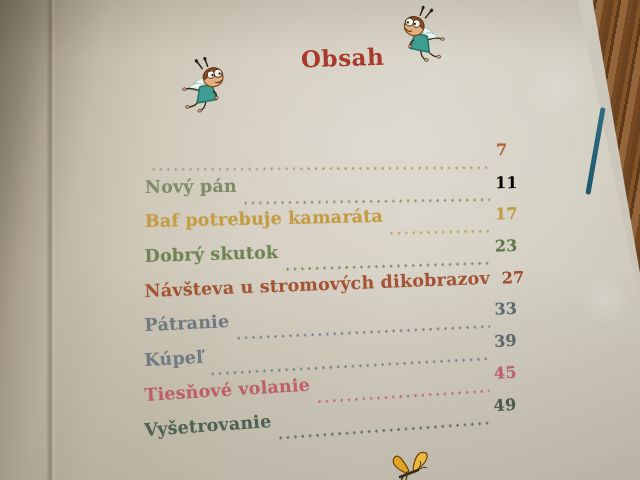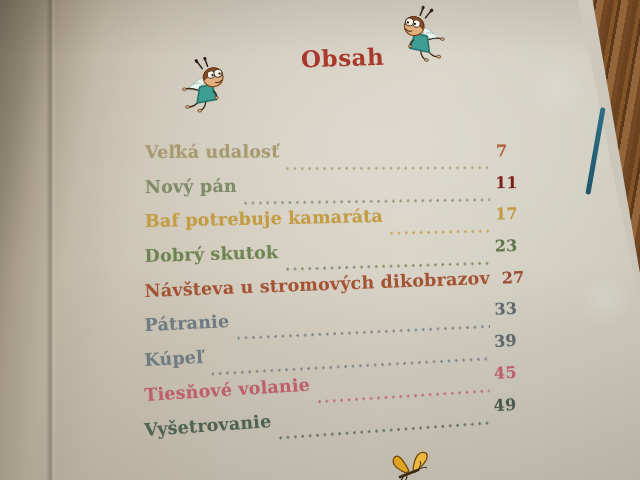--- a/index.html
+++ b/index.html
@@ -153,28 +153,27 @@
       <path d="M22,20 Q25,0 35,4 Q40,10 24,23 Z" fill="#ecb83e" stroke="#6b4208" stroke-width="1.2" stroke-linejoin="round"></path>
       <path d="M9,28 L27,21" stroke="#3a2a10" stroke-width="2.6" stroke-linecap="round"></path>
       <path d="M27,21 Q33,17 36,19" fill="none" stroke="#3a2a10" stroke-width="1"></path>
       <path d="M27,21 Q31,14 29,12" fill="none" stroke="#3a2a10" stroke-width="1"></path>
       <path d="M12,28 Q10,33 6,34 M16,27 Q15,33 11,35" fill="none" stroke="#3a2a10" stroke-width="1.2" stroke-linecap="round"></path>
     </svg>
   </div>
 
   <div class="toc">
       <div class="toc-row" style="transform: rotate(-0.3deg);">
-    <span class="toc-label" style="color: rgb(168, 154, 111);">Veľká udalosť</span>
     <span class="toc-dots" style="color: rgb(168, 154, 111);"></span>
     <span class="toc-num" style="color: rgb(176, 96, 52);">7</span>
   </div>
       <div class="toc-row" style="transform: rotate(-0.77deg);">
     <span class="toc-label" style="color: rgb(126, 141, 104);">Nový pán</span>
     <span class="toc-dots" style="color: rgb(126, 141, 104);"></span>
-    <span class="toc-num" style="color: #7f1d1d;">11</span>
+    <span class="toc-num" style="color: #000000;">11</span>
   </div>
       <div class="toc-row" style="transform: rotate(-1.24deg);">
     <span class="toc-label" style="color: rgb(198, 156, 65);">Baf potrebuje kamaráta</span>
     <span class="toc-dots" style="color: rgb(198, 156, 65);"></span>
     <span class="toc-num" style="color: rgb(196, 155, 62);">17</span>
   </div>
       <div class="toc-row" style="transform: rotate(-1.71deg);">
     <span class="toc-label" style="color: rgb(110, 133, 81);">Dobrý skutok</span>
     <span class="toc-dots" style="color: rgb(110, 133, 81);"></span>
     <span class="toc-num" style="color: rgb(95, 117, 71);">23</span>

